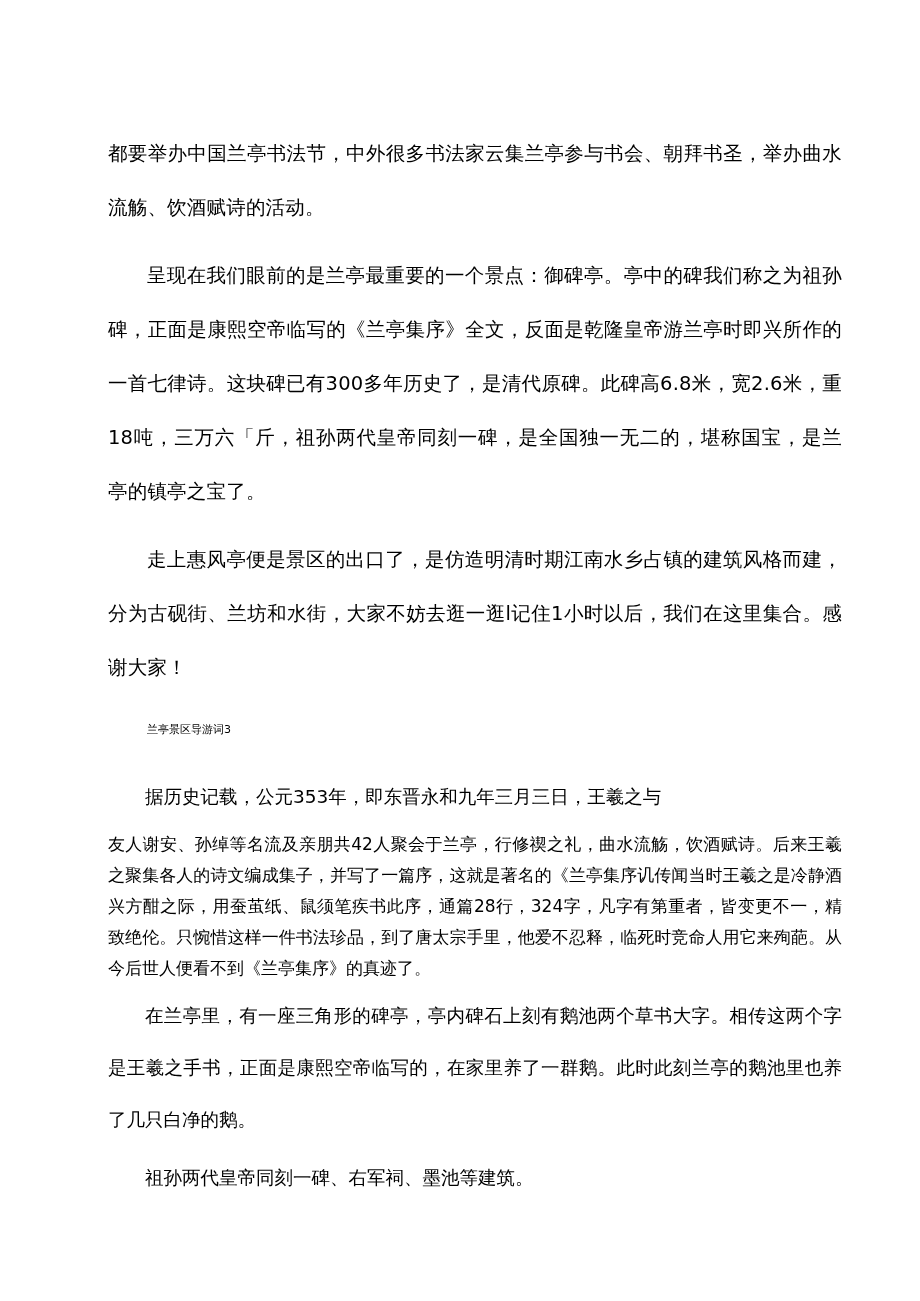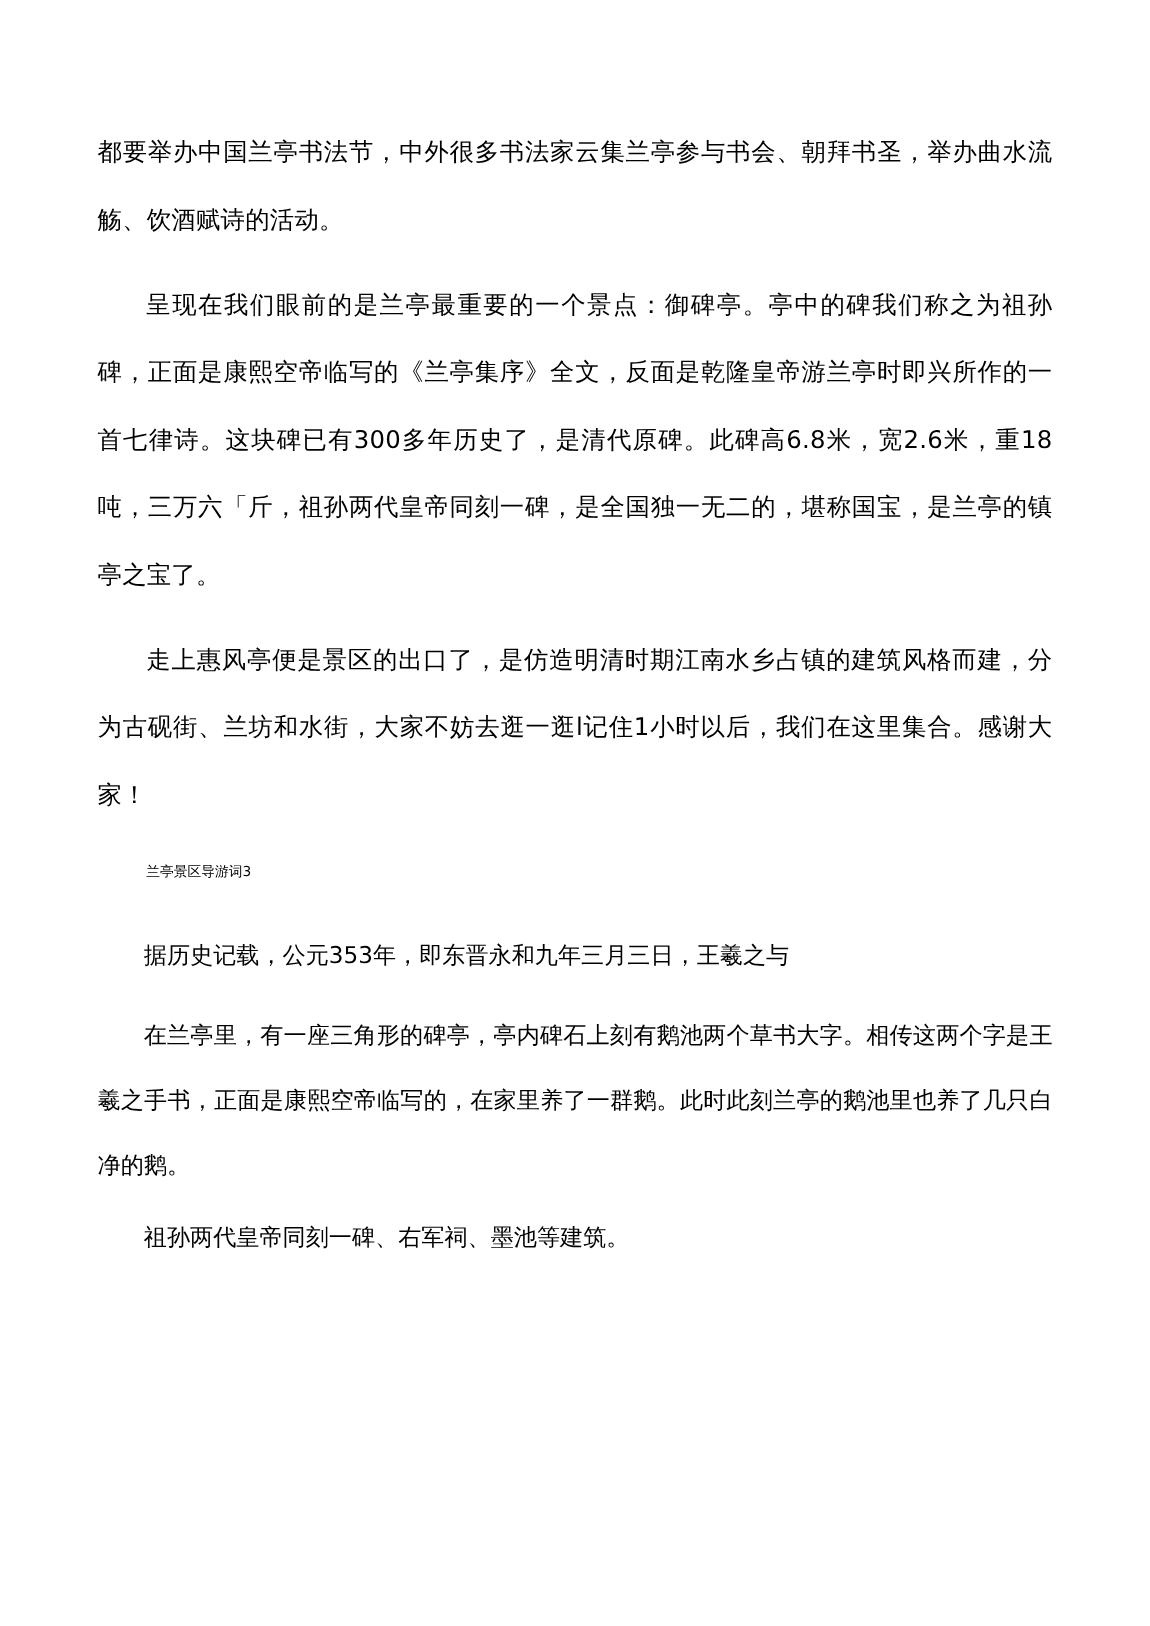--- a/index.html
+++ b/index.html
@@ -12,21 +12,22 @@
     height: 1301px;
     font-family: "DejaVu Sans", "Liberation Sans", sans-serif;
     color: #000000;
     overflow: hidden;
   }
   .page {
     position: relative;
     width: 920px;
     height: 1164px;
     box-sizing: border-box;
-    padding: 95px 78px 40px 78px;
+    padding: 95px 78px 40px 108px;
+    margin-top: 32px;
   }
   .para {
     margin: 0 0 0 0;
     text-align: justify;
     text-justify: inter-ideograph;
     color: #000;
   }
   
   .big {
     font-size: 19.5px;
@@ -84,20 +85,21 @@
 
   <div class="gap-3"></div>
 
 
   <div class="gap-3"></div>
 
   <p class="para mid indent">据历史记载，公元353年，即东晋永和九年三月三日，王羲之与</p>
 
   <div class="gap-4"></div>
 
+  <p class="para dense">友人谢安、孙绰等名流及亲朋共42人聚会于兰亭，行修禊之礼，曲水流觞，饮酒赋诗。后来王羲之聚集各人的诗文编成集子，并写了一篇序，这就是著名的《兰亭集序讥传闻当时王羲之是冷静酒兴方酣之际，用蚕茧纸、鼠须笔疾书此序，通篇28行，324字，凡字有第重者，皆变更不一，精致绝伦。只惋惜这样一件书法珍品，到了唐太宗手里，他爱不忍释，临死时竞命人用它来殉葩。从今后世人便看不到《兰亭集序》的真迹了。</p>
 
   <div class="gap-4"></div>
 
   <p class="para mid indent">在兰亭里，有一座三角形的碑亭，亭内碑石上刻有鹅池两个草书大字。相传这两个字是王羲之手书，正面是康熙空帝临写的，在家里养了一群鹅。此时此刻兰亭的鹅池里也养了几只白净的鹅。</p>
 
   <div class="gap-4"></div>
 
   <p class="para mid indent">祖孙两代皇帝同刻一碑、右军祠、墨池等建筑。</p>
 
 </div>

